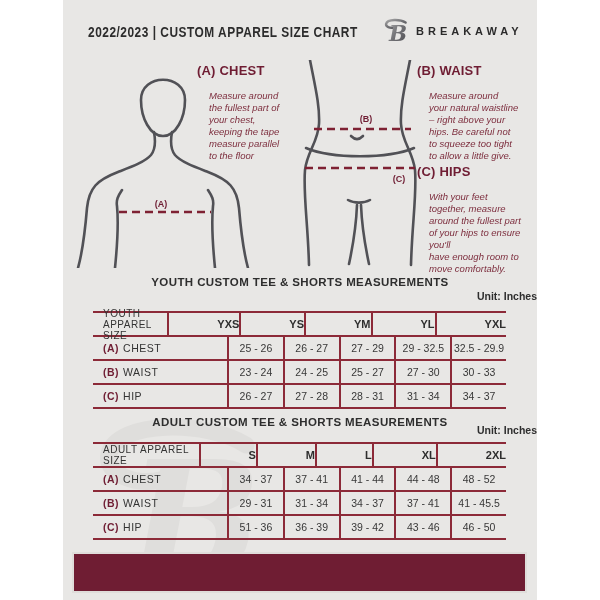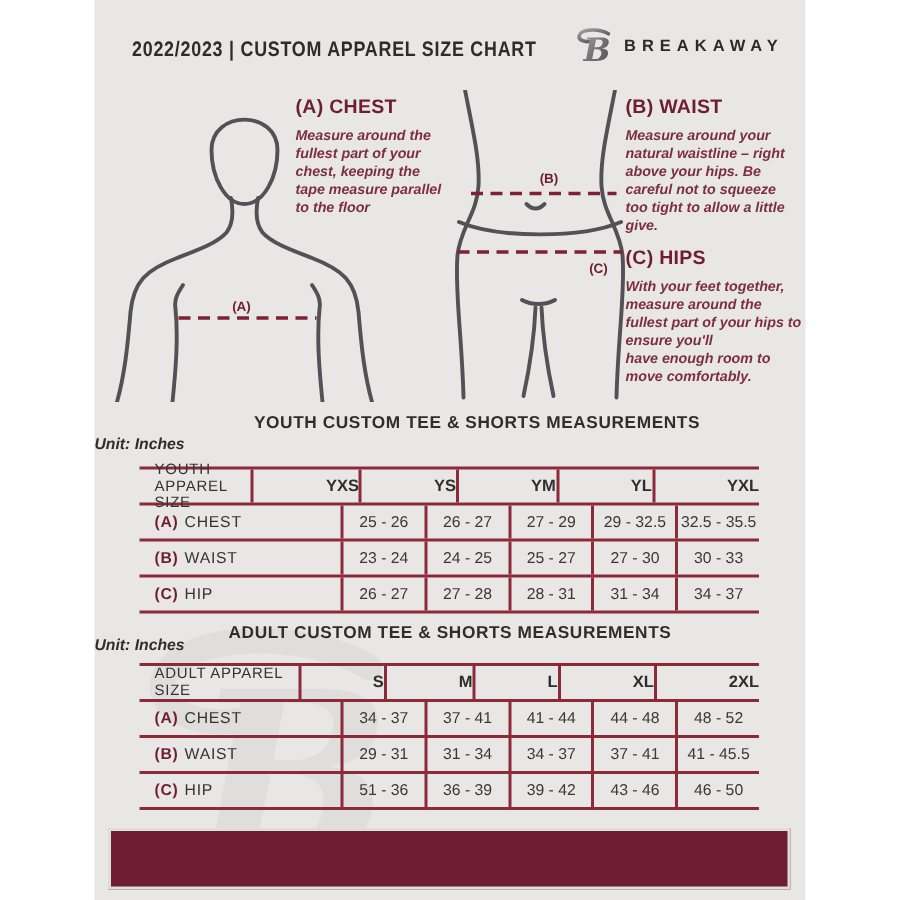--- a/index.html
+++ b/index.html
@@ -17,32 +17,32 @@
   .fig{position:absolute;top:60px;}
   .fig-upper{left:10px;width:182px;height:208px;}
   .fig-lower{left:235px;width:124px;height:208px;}
   .outline{fill:none;stroke:#515156;stroke-width:2.6;stroke-linecap:round;}
   .dash{stroke:#7e2133;stroke-width:2.4;stroke-dasharray:8 5;fill:none;}
   .marker{font-family:"Liberation Sans",sans-serif;font-size:9px;font-weight:bold;fill:#6f1d33;}
 
   
   .guide{position:absolute;}
   .guide h3{margin:0 0 7px 0;font-size:13px;font-weight:bold;color:#6f1d33;letter-spacing:.2px;}
-  .guide p{margin:0;font-size:9.5px;line-height:12px;font-style:italic;color:#7d2e3e;font-weight:bold;}
+  .guide p{margin:12px;font-size:9.5px;line-height:12px;font-style:italic;color:#7d2e3e;}
   .g-chest{left:134px;top:63px;width:104px;}
   .g-waist{left:354px;top:63px;width:114px;}
   .g-hips{left:354px;top:164px;width:120px;}
   .pre{white-space:pre-line;}
 
   
   .sec-title{position:absolute;left:0;width:474px;text-align:center;font-size:11.5px;font-weight:bold;
     color:#2e2e2e;letter-spacing:.4px;}
-  .sec-unit{position:absolute;left:0;width:474px;text-align:left;font-size:10.5px;font-weight:bold;
-    font-style:italic;color:#2e2e2e;}
-  .yt{top:276px;margin-left:18px;} .yu{top:290px;}
+  .sec-unit{position:absolute;left:0;width:474px;text-align:right;font-size:10.5px;font-weight:bold;
+    color:#2e2e2e;}
+  .yt{top:276px;} .yu{top:290px;}
   .at{top:416px;} .au{top:424px;}
 
   
   .sizetable{position:absolute;left:30px;width:413px;border-top:2px solid #8c2a38;z-index:1;}
   .trow{display:flex;height:22px;border-bottom:2px solid #8c2a38;box-sizing:content-box;justify-content:space-between;}
   .cell{box-sizing:border-box;display:flex;align-items:center;}
   .cell.lab{width:134px;padding-left:10px;font-size:10px;color:#333333;letter-spacing:.5px;}
   .cell.val{flex:1;justify-content:center;border-left:2px solid #8c2a38;font-size:10.5px;color:#383838;}
   .thead .cell.val{font-weight:bold;font-size:11px;color:#2e2e2e;padding-left:48px;}
   .rkey{color:#6f1d33;font-weight:bold;font-size:10.5px;margin-right:4px;}
@@ -130,21 +130,21 @@
       </div>
       <div class="trow">
         <div class="cell lab">
             <span class="rkey">(A)</span>
             <span class="rlab">CHEST</span>
           </div>
         <div class="cell val">25 - 26</div>
         <div class="cell val">26 - 27</div>
         <div class="cell val">27 - 29</div>
         <div class="cell val">29 - 32.5</div>
-        <div class="cell val">32.5 - 35.5</div>
+        <div class="cell val">32.5 - 29.9</div>
       </div>
       <div class="trow">
         <div class="cell lab">
             <span class="rkey">(B)</span>
             <span class="rlab">WAIST</span>
           </div>
         <div class="cell val">23 - 24</div>
         <div class="cell val">24 - 25</div>
         <div class="cell val">25 - 27</div>
         <div class="cell val">27 - 30</div>

